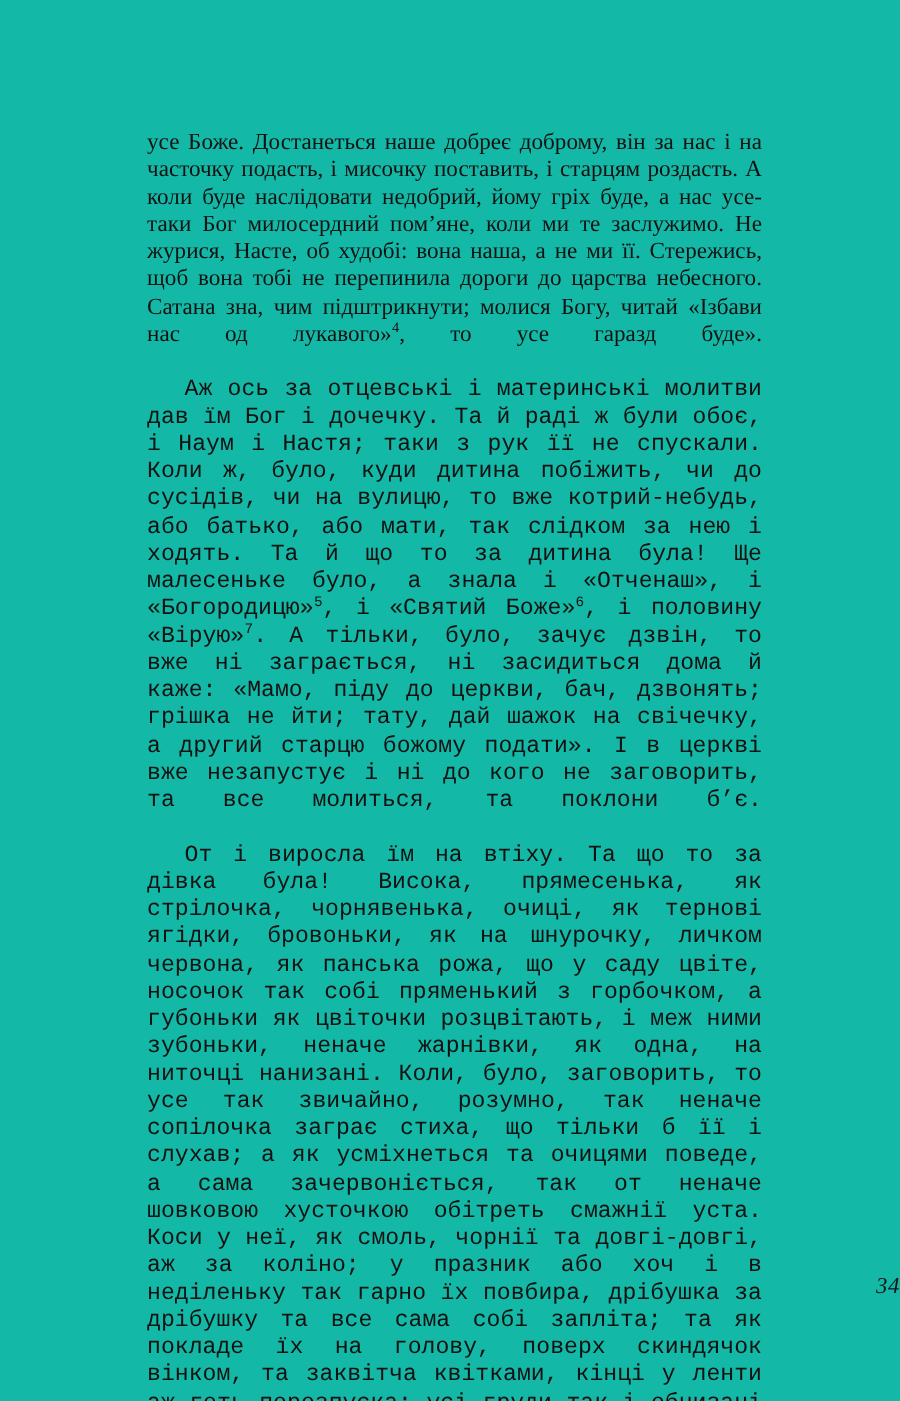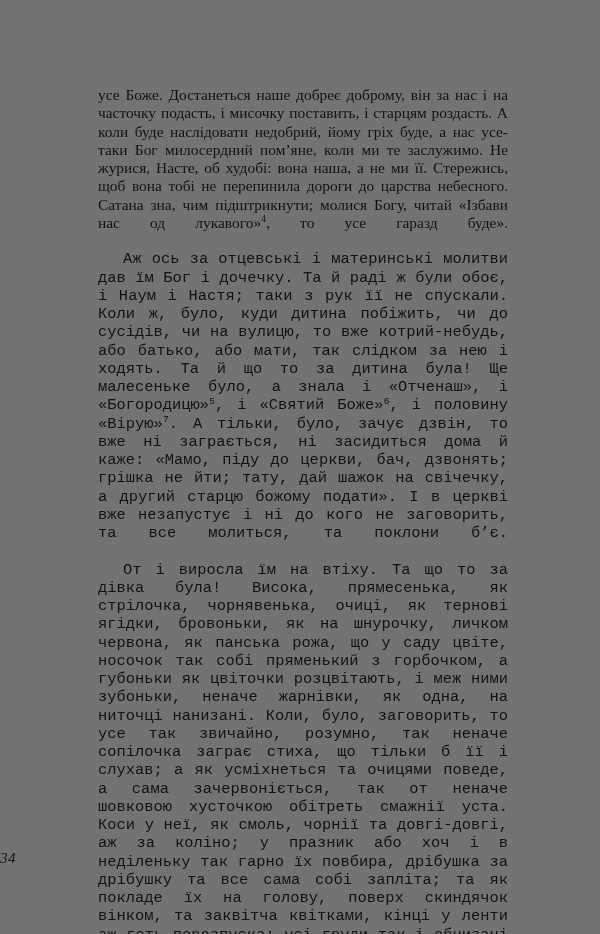--- a/index.html
+++ b/index.html
@@ -13,21 +13,21 @@
     background: #ffffff;
     font-family: "Liberation Serif", "DejaVu Serif", serif;
     color: #121212;
     overflow: hidden;
   }
 
   .page {
     position: relative;
     width: 600px;
     height: 934px;
-    background: #737373;
+    background: #14b8a6;
     box-sizing: border-box;
   }
 
   .text-block {
     position: absolute;
     left: 98px;
     top: 86px;
     width: 410px;
   }
 
@@ -64,21 +64,21 @@
     line-height: 0;
     vertical-align: 0.55em;
     margin-left: 0.2px;
   }
 
   .folio {
     position: absolute;
     left: 0;
     right: 0;
     top: 849px;
-    text-align: left;
+    text-align: right;
     font-size: 15.2px;
     font-style: italic;
     color: #151515;
     letter-spacing: 0.4px;
   }
 </style>
 </head>
 <body>
 
 <div class="page">

